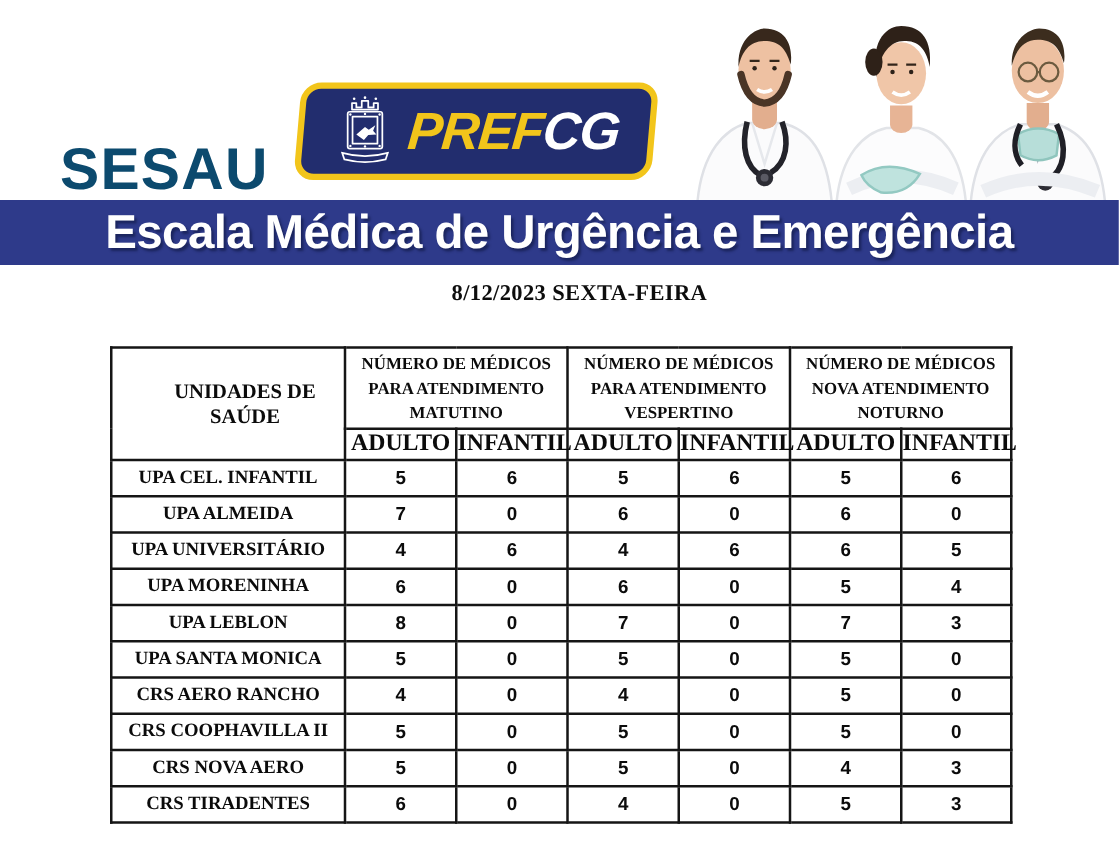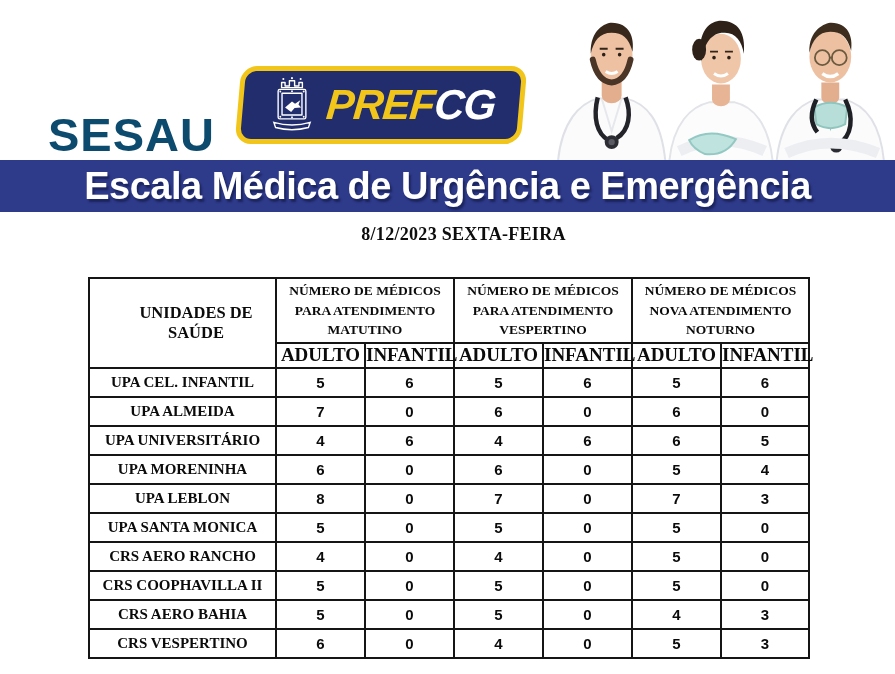--- a/index.html
+++ b/index.html
@@ -269,31 +269,31 @@
           <td class="unit-cell">CRS COOPHAVILLA II</td>
           <td class="num-cell">5</td>
           <td class="num-cell">0</td>
           <td class="num-cell">5</td>
           <td class="num-cell">0</td>
           <td class="num-cell">5</td>
           <td class="num-cell">0</td>
         </tr>
 
         <tr>
-          <td class="unit-cell">CRS AERO BAHIA</td>
+          <td class="unit-cell">CRS NOVA AERO</td>
           <td class="num-cell">5</td>
           <td class="num-cell">0</td>
           <td class="num-cell">5</td>
           <td class="num-cell">0</td>
           <td class="num-cell">4</td>
           <td class="num-cell">3</td>
         </tr>
 
         <tr>
-          <td class="unit-cell">CRS VESPERTINO</td>
+          <td class="unit-cell">CRS TIRADENTES</td>
           <td class="num-cell">6</td>
           <td class="num-cell">0</td>
           <td class="num-cell">4</td>
           <td class="num-cell">0</td>
           <td class="num-cell">5</td>
           <td class="num-cell">3</td>
         </tr>
       </tbody>
   </table>
 

